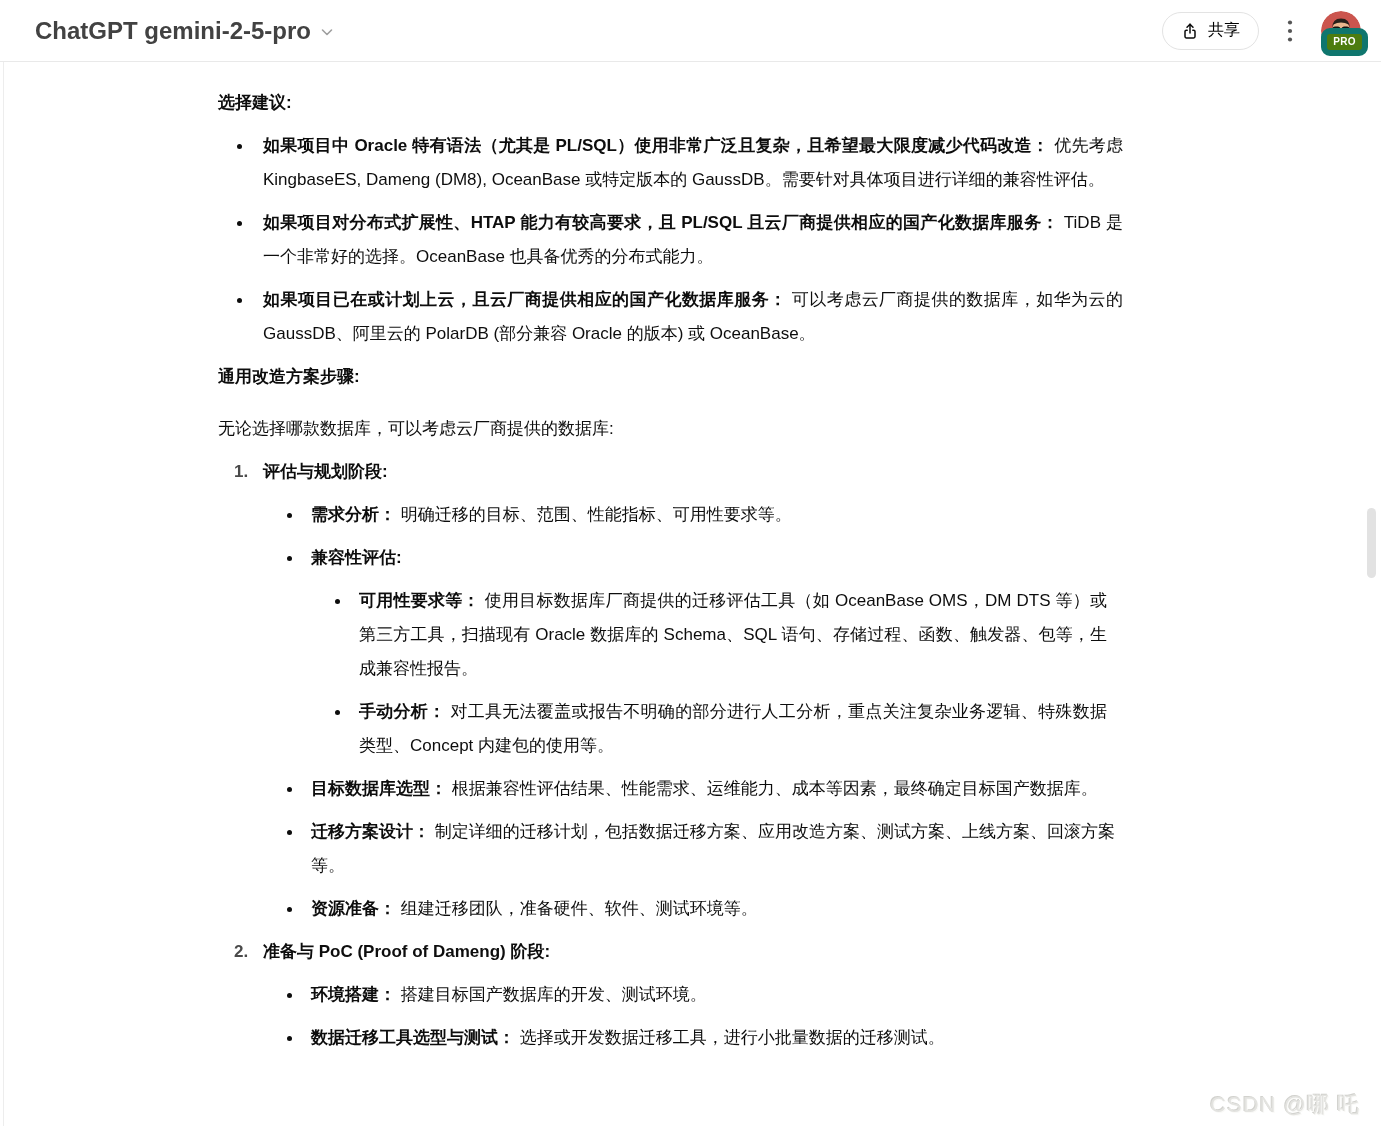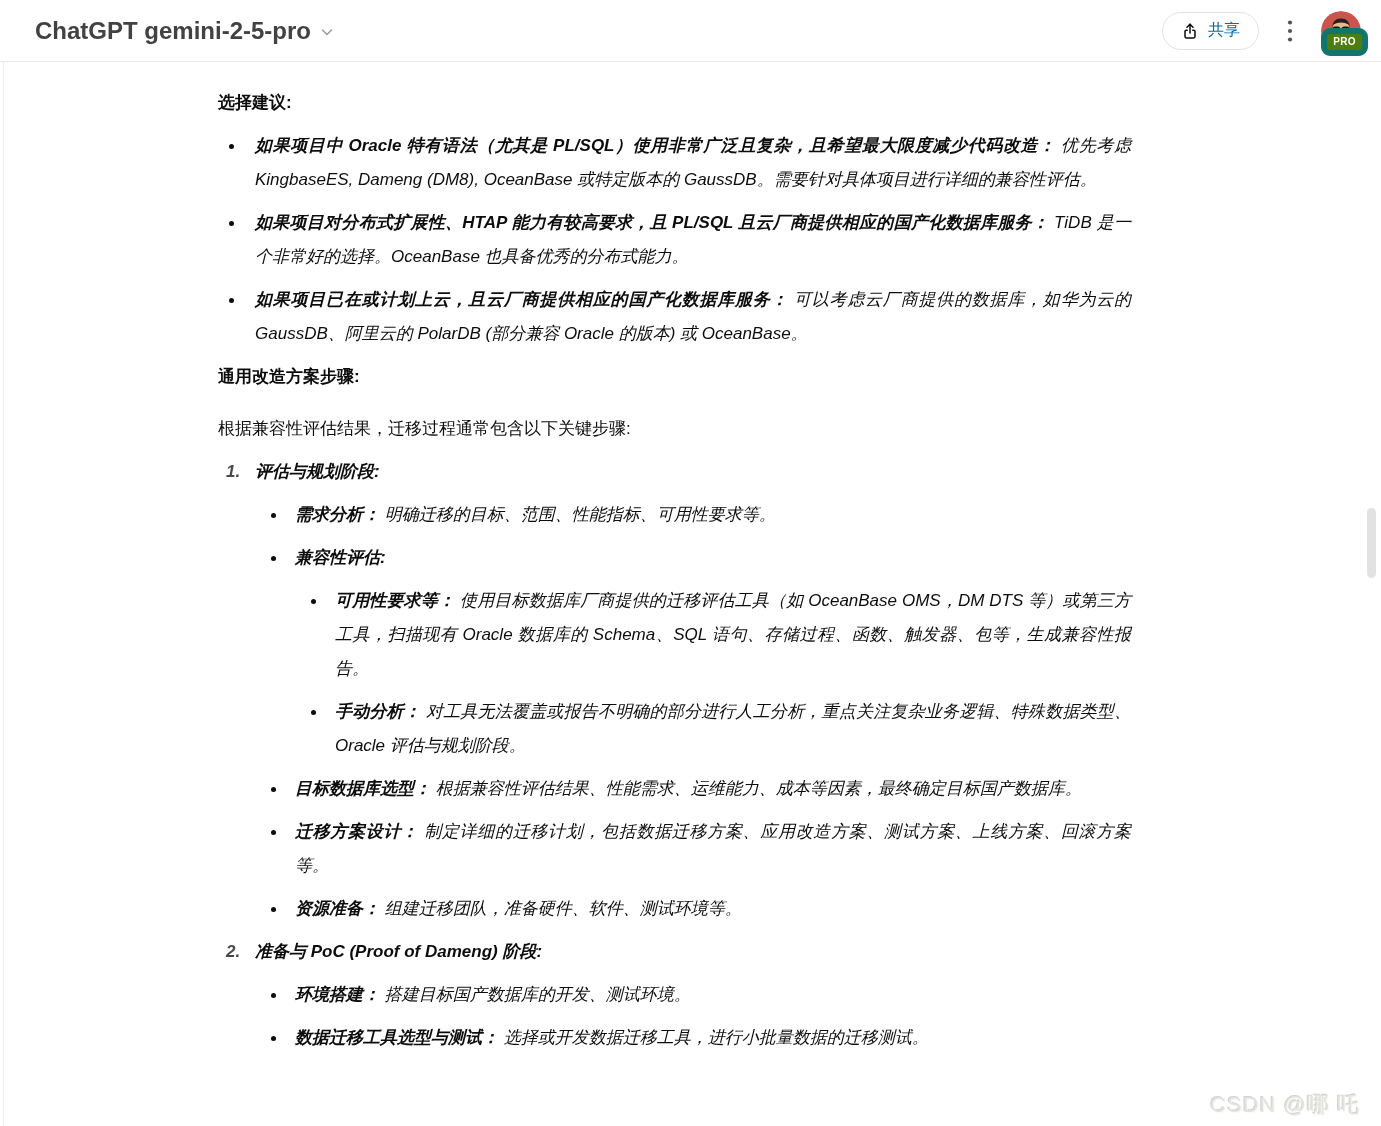--- a/index.html
+++ b/index.html
@@ -19,21 +19,21 @@
   .model-selector {
     display:flex; align-items:center; gap:9px; cursor:pointer;
     font-size:24px; font-weight:700; color:#424242; background:none; border:none;
     font-family:inherit;
   }
   .chevron svg { display:block; margin-top:3px; }
   .top-right { margin-left:auto; display:flex; align-items:center; gap:20px; }
   .share-button {
     display:flex; align-items:center; gap:9px; height:38px; padding:0 18px;
     border:1px solid #e3e3e3; border-radius:19px; background:#fff; cursor:pointer;
-    font-size:16px; color:#0369a1; font-family:inherit;
+    font-size:16px; color:#000000; font-family:inherit;
   }
   .share-button svg { display:block; }
   .kebab-button { background:none; border:none; padding:4px 8px; cursor:pointer; }
   .kebab-button svg { display:block; }
   .avatar-wrap { position:relative; width:40px; height:40px; cursor:pointer; }
   .avatar-wrap svg { display:block; border-radius:50%; }
   .pro-badge {
     position:absolute; right:-7px; bottom:-5px; background:#4d7c0f; color:#fff;
     font-size:10px; font-weight:700; letter-spacing:.4px; line-height:1;
     padding:3px 6px 3px; border-radius:9px; border:6px solid #0f766e;margin-left:47px;
@@ -41,21 +41,21 @@
 
   
   .content {
     margin-left:218px; width:913px; padding-top:24px;
     font-size:17px; line-height:34px; color:#0d0d0d;
     text-align:justify;
   }
   .content > :first-child { margin-top:0; }
   .md-h { font-weight:700; margin-top:9px; }
   .md-p { margin-top:18px; }
-  ul.md-list, ol.md-list { list-style:none; margin:0; padding:0;font-style:italic; }
+  ul.md-list, ol.md-list { list-style:none; margin:8px; padding:0; }
   .md-list li { position:relative; margin-top:9px; }
   .md-list.lvl0 > li { padding-left:37px; }
   .md-list.lvl1 > li { padding-left:40px; }
   .md-list.lvl2 > li { padding-left:40px; }
   .dot {
     position:absolute; left:11px; top:15px; width:5px; height:5px;
     border-radius:50%; background:#0d0d0d;
   }
   .lvl1 > li > .dot, .lvl2 > li > .dot { left:16px; }
   .num { position:absolute; left:8px; top:0; color:#4a4a4a; font-weight:600; }
@@ -135,27 +135,27 @@
 </header>
 
 <main class="content" id="message-content">
     <div class="md-h">选择建议:</div>
     <ul class="md-list ul lvl0">
       <li><span class="dot"></span><strong>如果项目中 Oracle 特有语法（尤其是 PL/SQL）使用非常广泛且复杂，且希望最大限度减少代码改造：</strong><span> 优先考虑 KingbaseES, Dameng (DM8), OceanBase 或特定版本的 GaussDB。需要针对具体项目进行详细的兼容性评估。</span></li>
       <li><span class="dot"></span><strong>如果项目对分布式扩展性、HTAP 能力有较高要求，且 PL/SQL 且云厂商提供相应的国产化数据库服务：</strong><span> TiDB 是一个非常好的选择。OceanBase 也具备优秀的分布式能力。</span></li>
       <li><span class="dot"></span><strong>如果项目已在或计划上云，且云厂商提供相应的国产化数据库服务：</strong><span> 可以考虑云厂商提供的数据库，如华为云的 GaussDB、阿里云的 PolarDB (部分兼容 Oracle 的版本) 或 OceanBase。</span></li>
     </ul>
     <div class="md-h">通用改造方案步骤:</div>
-    <div class="md-p">根据兼容性评估结果，迁移过程通常包含以下关键步骤:</div>
+    <div class="md-p">无论选择哪款数据库，可以考虑云厂商提供的数据库:</div>
     <ol class="md-list ol lvl0">
       <li><span class="num">1.</span><strong>评估与规划阶段:</strong><ul class="md-list ul lvl1">
           <li><span class="dot"></span><strong>需求分析：</strong><span> 明确迁移的目标、范围、性能指标、可用性要求等。</span></li>
           <li><span class="dot"></span><strong>兼容性评估:</strong><ul class="md-list ul lvl2">
               <li><span class="dot"></span><strong>可用性要求等：</strong><span> 使用目标数据库厂商提供的迁移评估工具（如 OceanBase OMS，DM DTS 等）或第三方工具，扫描现有 Oracle 数据库的 Schema、SQL 语句、存储过程、函数、触发器、包等，生成兼容性报告。</span></li>
-              <li><span class="dot"></span><strong>手动分析：</strong><span> 对工具无法覆盖或报告不明确的部分进行人工分析，重点关注复杂业务逻辑、特殊数据类型、Oracle 评估与规划阶段。</span></li>
+              <li><span class="dot"></span><strong>手动分析：</strong><span> 对工具无法覆盖或报告不明确的部分进行人工分析，重点关注复杂业务逻辑、特殊数据类型、Concept 内建包的使用等。</span></li>
             </ul></li>
           <li><span class="dot"></span><strong>目标数据库选型：</strong><span> 根据兼容性评估结果、性能需求、运维能力、成本等因素，最终确定目标国产数据库。</span></li>
           <li><span class="dot"></span><strong>迁移方案设计：</strong><span> 制定详细的迁移计划，包括数据迁移方案、应用改造方案、测试方案、上线方案、回滚方案等。</span></li>
           <li><span class="dot"></span><strong>资源准备：</strong><span> 组建迁移团队，准备硬件、软件、测试环境等。</span></li>
         </ul></li>
       <li><span class="num">2.</span><strong>准备与 PoC (Proof of Dameng) 阶段:</strong><ul class="md-list ul lvl1">
           <li><span class="dot"></span><strong>环境搭建：</strong><span> 搭建目标国产数据库的开发、测试环境。</span></li>
           <li><span class="dot"></span><strong>数据迁移工具选型与测试：</strong><span> 选择或开发数据迁移工具，进行小批量数据的迁移测试。</span></li>
         </ul></li>
     </ol>

